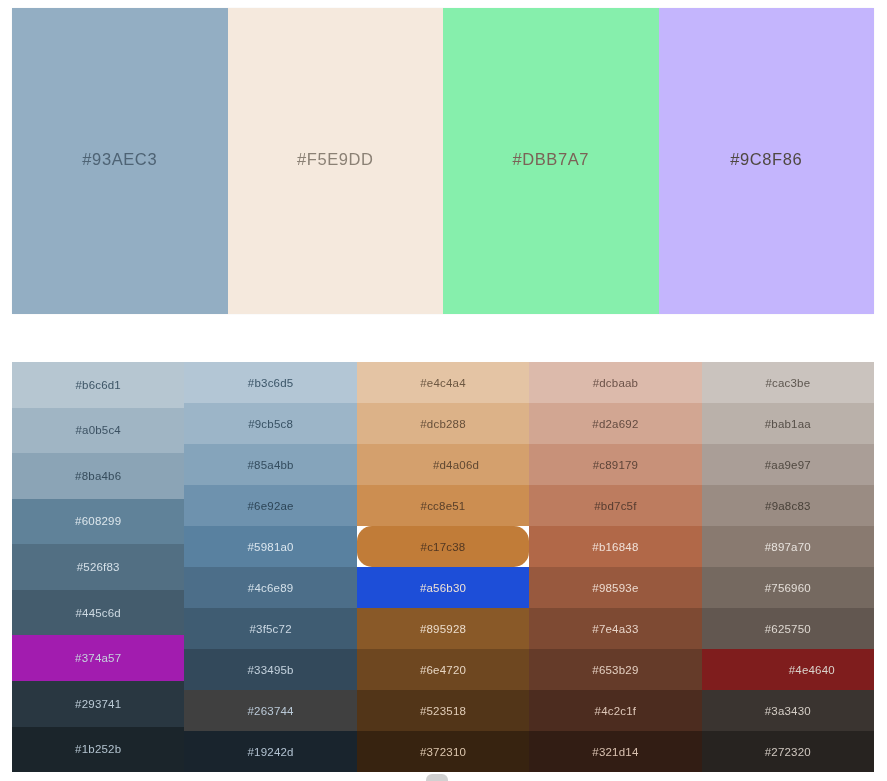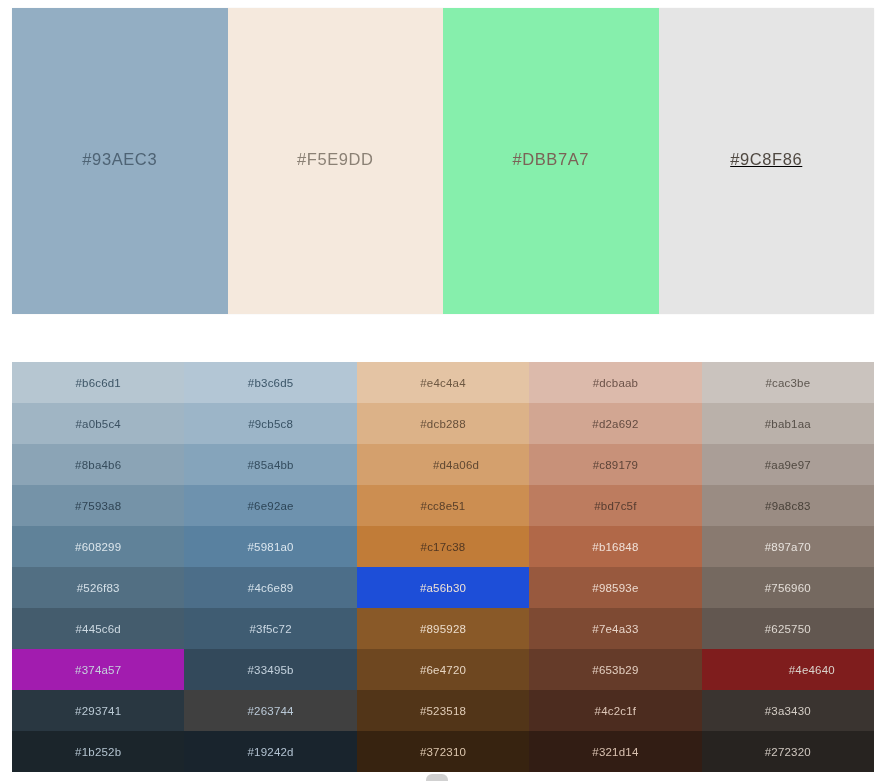--- a/index.html
+++ b/index.html
@@ -90,39 +90,36 @@
 <div id="palette-strip">
     <div class="swatch" style="background: rgb(147, 174, 195);">
       <span class="swatch-label" style="color: rgb(78, 99, 116);">#93AEC3</span>
     </div>
     <div class="swatch" style="background: rgb(245, 233, 221);">
       <span class="swatch-label" style="color: rgb(139, 129, 117);">#F5E9DD</span>
     </div>
     <div class="swatch" style="background: #86efac;">
       <span class="swatch-label" style="color: rgb(123, 98, 87);">#DBB7A7</span>
     </div>
-    <div class="swatch" style="background: #e5e5e5; text-decoration: underline;">
+    <div class="swatch" style="background: #c4b5fd;">
       <span class="swatch-label" style="color: rgb(79, 72, 65);">#9C8F86</span>
     </div>
   </div>
 
 <div id="shade-grid">
     <div class="shade-column">
       <div class="shade-cell" style="background: rgb(182, 198, 209);">
         <span class="shade-label" style="color: rgb(61, 85, 102);">#b6c6d1</span>
       </div>
       <div class="shade-cell" style="background: rgb(160, 181, 196);">
         <span class="shade-label" style="color: rgb(59, 81, 98);">#a0b5c4</span>
       </div>
       <div class="shade-cell" style="background: rgb(139, 164, 182);">
         <span class="shade-label" style="color: rgb(54, 76, 92);">#8ba4b6</span>
       </div>
-      <div class="shade-cell" style="background: rgb(117, 147, 168);">
-        <span class="shade-label" style="color: rgb(47, 68, 84);">#7593a8</span>
-      </div>
       <div class="shade-cell" style="background: rgb(96, 130, 153);">
         <span class="shade-label" style="color: rgb(220, 230, 236);">#608299</span>
       </div>
       <div class="shade-cell" style="background: rgb(82, 111, 131);">
         <span class="shade-label" style="color: rgb(213, 224, 232);">#526f83</span>
       </div>
       <div class="shade-cell" style="background: rgb(68, 92, 109);">
         <span class="shade-label" style="color: rgb(205, 217, 226);">#445c6d</span>
       </div>
       <div class="shade-cell" style="background: #a21caf;">
@@ -173,21 +170,21 @@
       </div>
       <div class="shade-cell" style="background: rgb(220, 178, 136);">
         <span class="shade-label" style="color: rgb(103, 80, 58);">#dcb288</span>
       </div>
       <div class="shade-cell" style="background: rgb(212, 160, 109); padding-left: 26px;">
         <span class="shade-label" style="color: rgb(96, 72, 50);">#d4a06d</span>
       </div>
       <div class="shade-cell" style="background: rgb(204, 142, 81);">
         <span class="shade-label" style="color: rgb(90, 64, 42);">#cc8e51</span>
       </div>
-      <div class="shade-cell" style="background: rgb(193, 124, 56);">
+      <div class="shade-cell" style="background: rgb(193, 124, 56); border-radius: 15px;">
         <span class="shade-label" style="color: rgb(82, 55, 34);">#c17c38</span>
       </div>
       <div class="shade-cell" style="background: #1d4ed8;">
         <span class="shade-label" style="color: rgb(239, 227, 214);">#a56b30</span>
       </div>
       <div class="shade-cell" style="background: rgb(137, 89, 40);">
         <span class="shade-label" style="color: rgb(235, 220, 204);">#895928</span>
       </div>
       <div class="shade-cell" style="background: rgb(110, 71, 32);">
         <span class="shade-label" style="color: rgb(230, 213, 194);">#6e4720</span>

